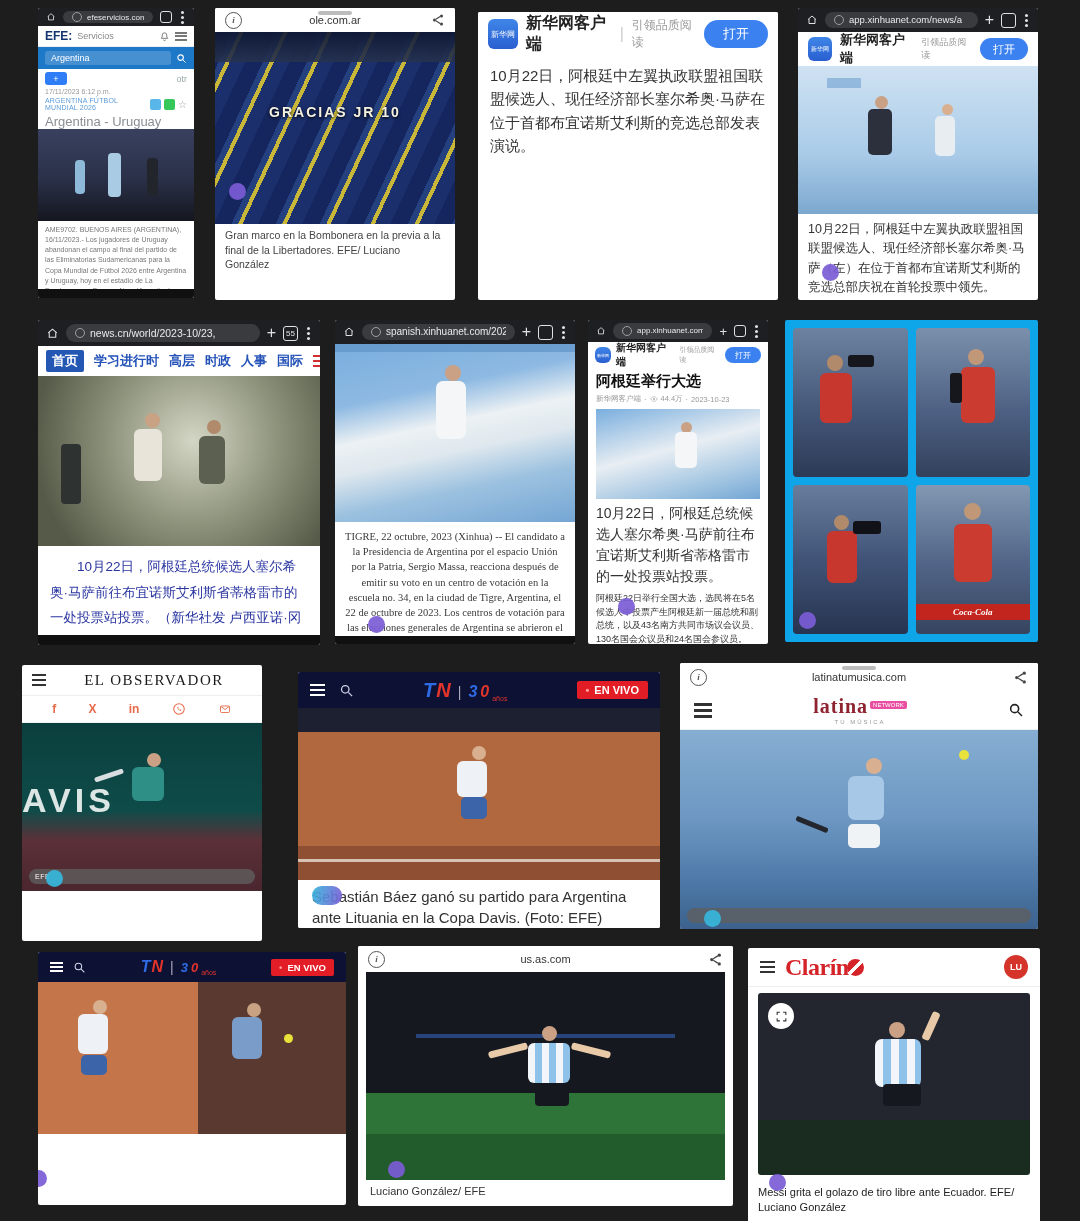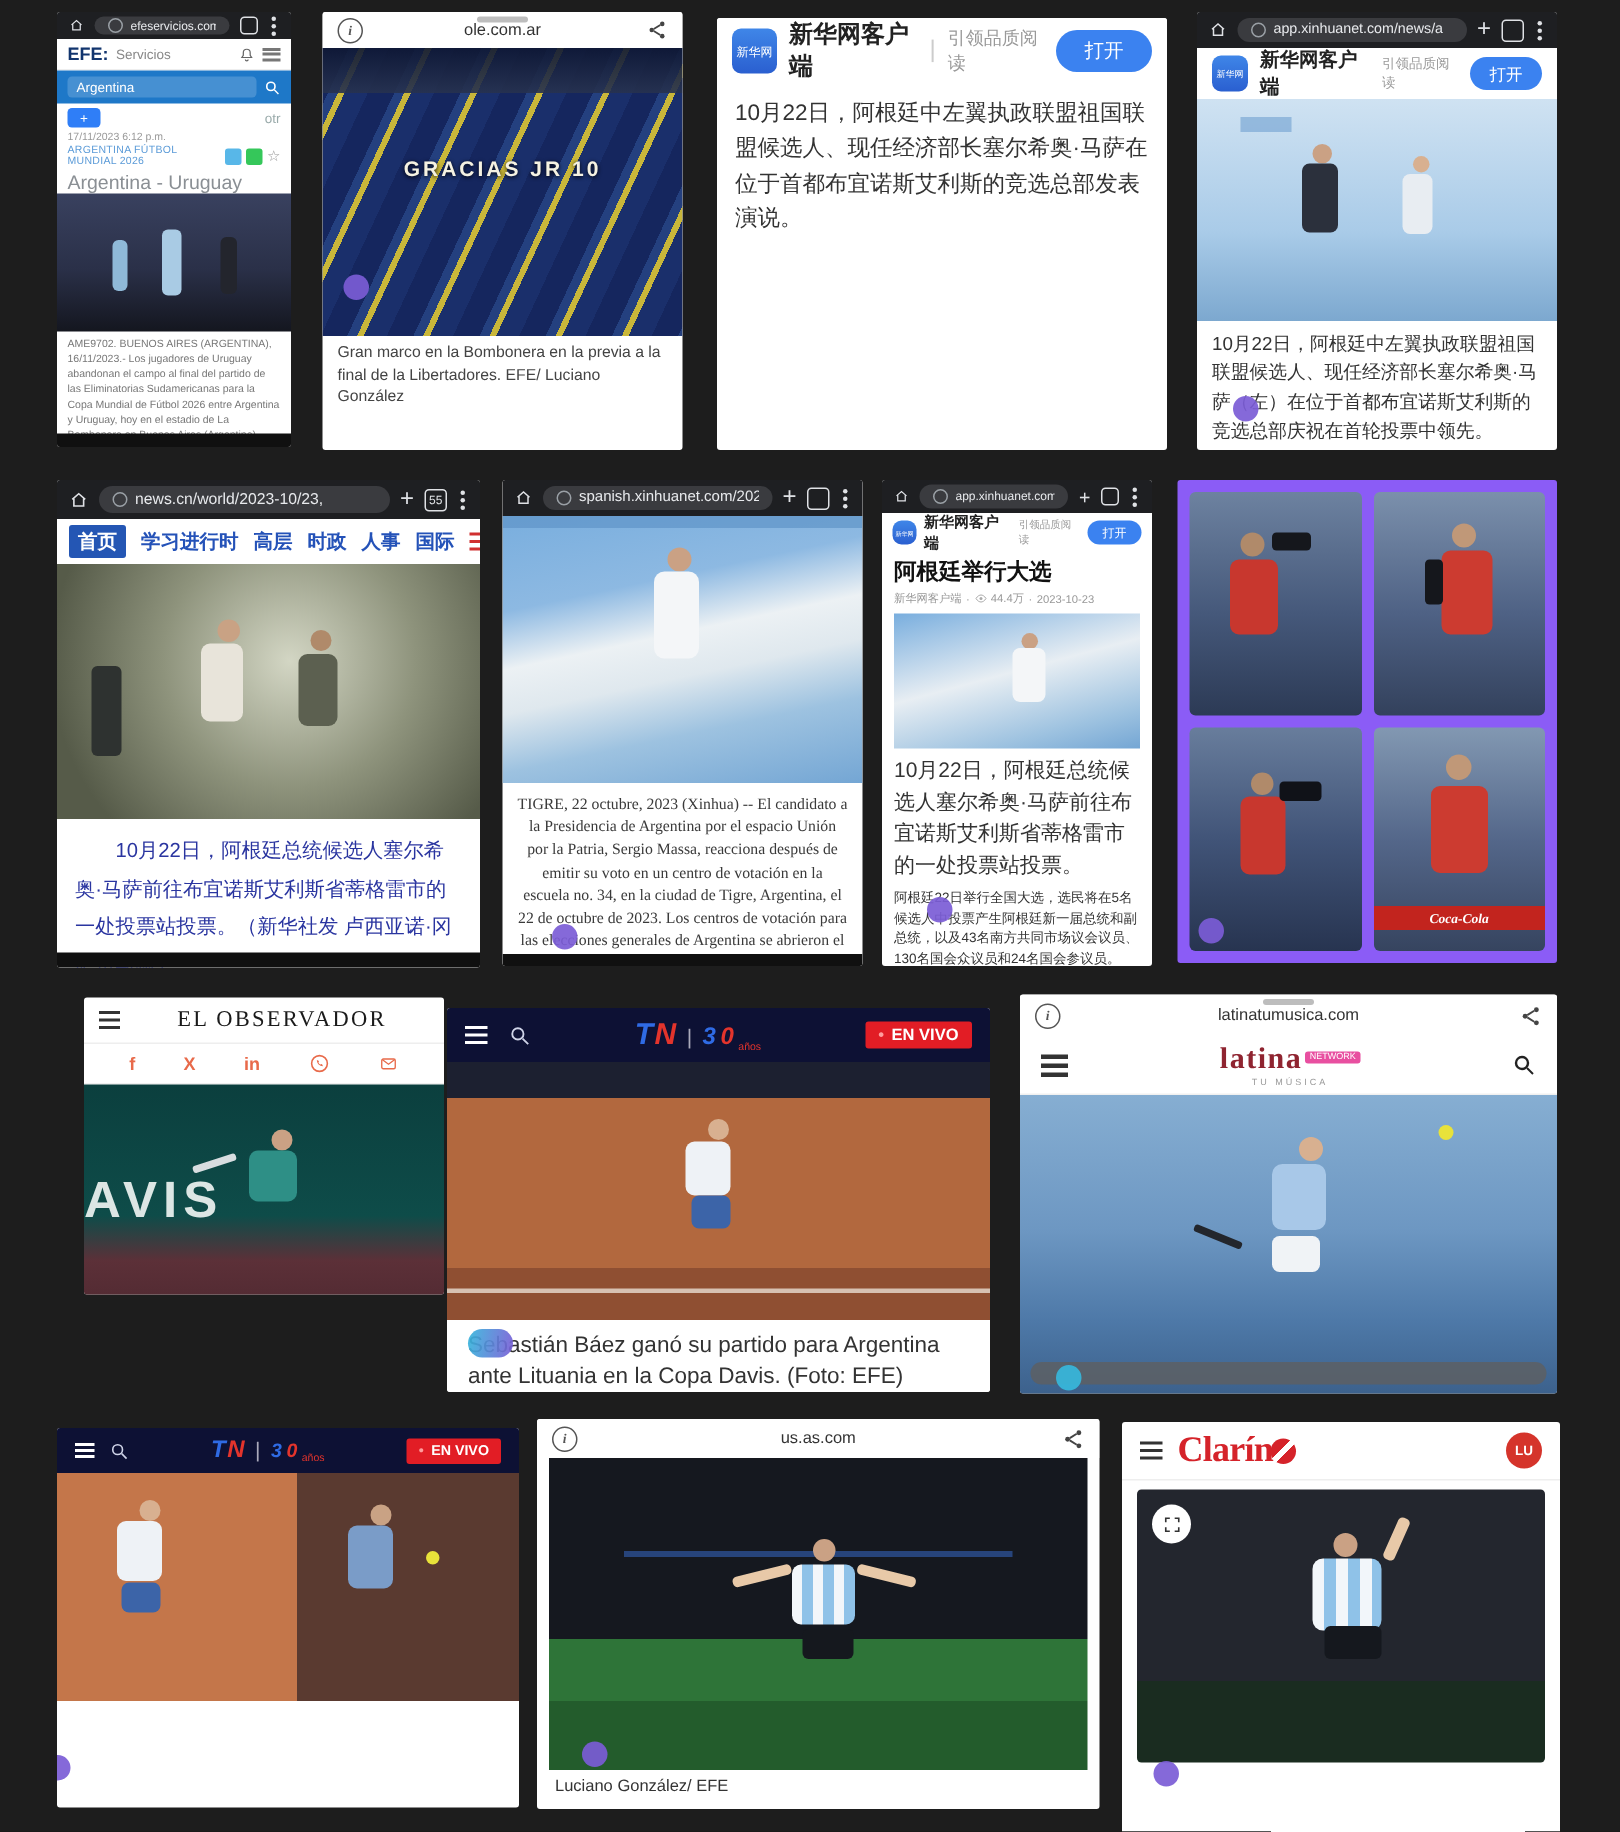--- a/index.html
+++ b/index.html
@@ -352,21 +352,21 @@
     <div class="photo" style="height:90px;margin:2px 8px;background:linear-gradient(165deg,#79aede 0%,#e8eef3 45%,#9dc2e0 80%,#74a6d4 100%)">
       <div class="fig" style="left:52%;top:14%;width:11px;height:11px;border-radius:50%;background:#caa184"></div>
       <div class="fig" style="left:48%;top:26%;width:22px;height:36px;border-radius:5px;background:#f4f6f8"></div>
     </div>
     <div style="padding:2px 8px;font-size:14px;line-height:1.5;color:#333">10月22日，阿根廷总统候选人塞尔希奥·马萨前往布宜诺斯艾利斯省蒂格雷市的一处投票站投票。</div>
     <div style="padding:3px 8px;font-size:9px;line-height:1.5;color:#333">阿根廷22日举行全国大选，选民将在5名候选人中投票产生阿根廷新一届总统和副总统，以及43名南方共同市场议会议员、130名国会众议员和24名国会参议员。</div>
     <div style="padding:3px 8px;font-size:9px;color:#555">新华社发（卢西亚诺·冈萨雷斯摄）</div>
     <span class="dotTouch" style="left:30px;top:278px"></span>
   </div>
 
-  <div class="card" style="left:785px;top:320px;width:253px;height:322px;background:#8b5cf6">
+  <div class="card" style="left:785px;top:320px;width:253px;height:322px;background:#0ea5e9">
     <div style="position:absolute;inset:8px;display:grid;grid-template-columns:1fr 1fr;grid-template-rows:1fr 1fr;gap:8px">
       <div class="photo" style="border-radius:4px;background:linear-gradient(180deg,#6d82a0 0%,#45587a 55%,#2c3a55 100%)">
         <div class="fig" style="left:30%;top:18%;width:16px;height:16px;border-radius:50%;background:#b08a6a"></div>
         <div class="fig" style="left:24%;top:30%;width:32px;height:50px;border-radius:6px;background:#c8372e"></div>
         <div class="fig" style="left:48%;top:18%;width:26px;height:12px;border-radius:3px;background:#15171c"></div>
       </div>
       <div class="photo" style="border-radius:4px;background:linear-gradient(180deg,#7b90ac 0%,#4e6184 55%,#33415c 100%)">
         <div class="fig" style="left:46%;top:14%;width:16px;height:16px;border-radius:50%;background:#c09878"></div>
         <div class="fig" style="left:40%;top:26%;width:34px;height:56px;border-radius:6px;background:#cc3b30"></div>
         <div class="fig" style="left:30%;top:30%;width:12px;height:30px;border-radius:3px;background:#15171c"></div>
@@ -380,21 +380,21 @@
         <div class="fig" style="left:42%;top:12%;width:17px;height:17px;border-radius:50%;background:#c09878"></div>
         <div class="fig" style="left:34%;top:26%;width:38px;height:58px;border-radius:6px;background:#cc3b30"></div>
         <div class="fig" style="left:0;bottom:14px;width:100%;height:16px;background:#c2241e;display:flex;align-items:center;justify-content:center">
           <span style="color:#fff;font:italic bold 9px 'Liberation Serif',serif">Coca-Cola</span>
         </div>
       </div>
     </div>
     <span class="dotTouch" style="left:14px;top:292px"></span>
   </div>
 
-  <div class="card" style="left:56px;top:665px;width:240px;height:198px">
+  <div class="card" style="left:22px;top:665px;width:240px;height:276px">
     <div class="obs-head">
       <span class="burger" style="color:#333;width:14px">
           <i></i>
           <i></i>
           <i></i>
         </span>
       <span class="obs-logo">EL OBSERVADOR</span>
     </div>
     <div class="obs-social">
       <span class="txt">f</span>
@@ -570,16 +570,17 @@
       <span class="expandbtn">
         <svg width="13" height="13" viewBox="0 0 24 24">
             <path d="M9 4H4v5M15 4h5v5M9 20H4v-5M15 20h5v-5" fill="none" stroke="#333" stroke-width="2"></path>
           </svg>
       </span>
       <div class="fig" style="left:48%;top:16%;width:16px;height:16px;border-radius:50%;background:#caa184"></div>
       <div class="fig" style="left:43%;top:25%;width:46px;height:48px;border-radius:7px;background:repeating-linear-gradient(90deg,#f2f6fa 0 8px,#8fc2e8 8px 16px)"></div>
       <div class="fig" style="left:62%;top:10%;width:8px;height:30px;border-radius:3px;background:#e8c9a8;transform:rotate(24deg)"></div>
       <div class="fig" style="left:46%;top:50%;width:38px;height:22px;border-radius:4px;background:#15181e"></div>
     </div>
+    <div class="cla-caption">Messi grita el golazo de tiro libre ante Ecuador. EFE/ Luciano González</div>
     <span class="dotTouch" style="left:21px;top:226px"></span>
   </div>
 
 </div>
 
 </body></html>

